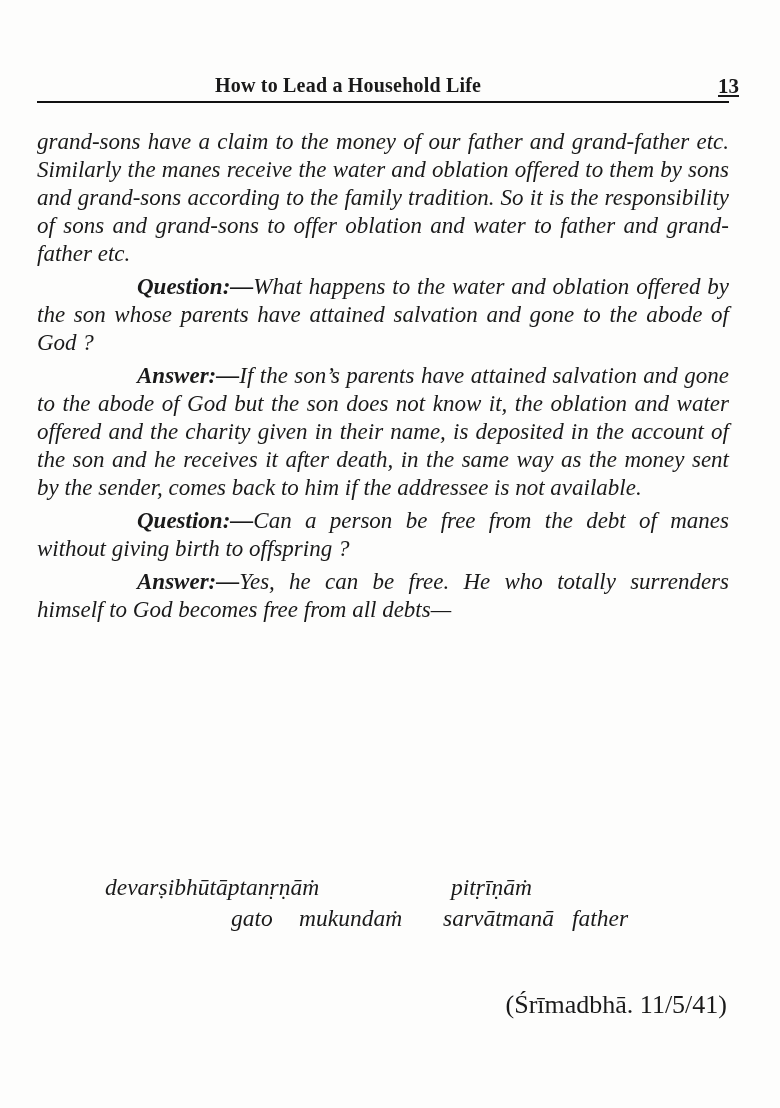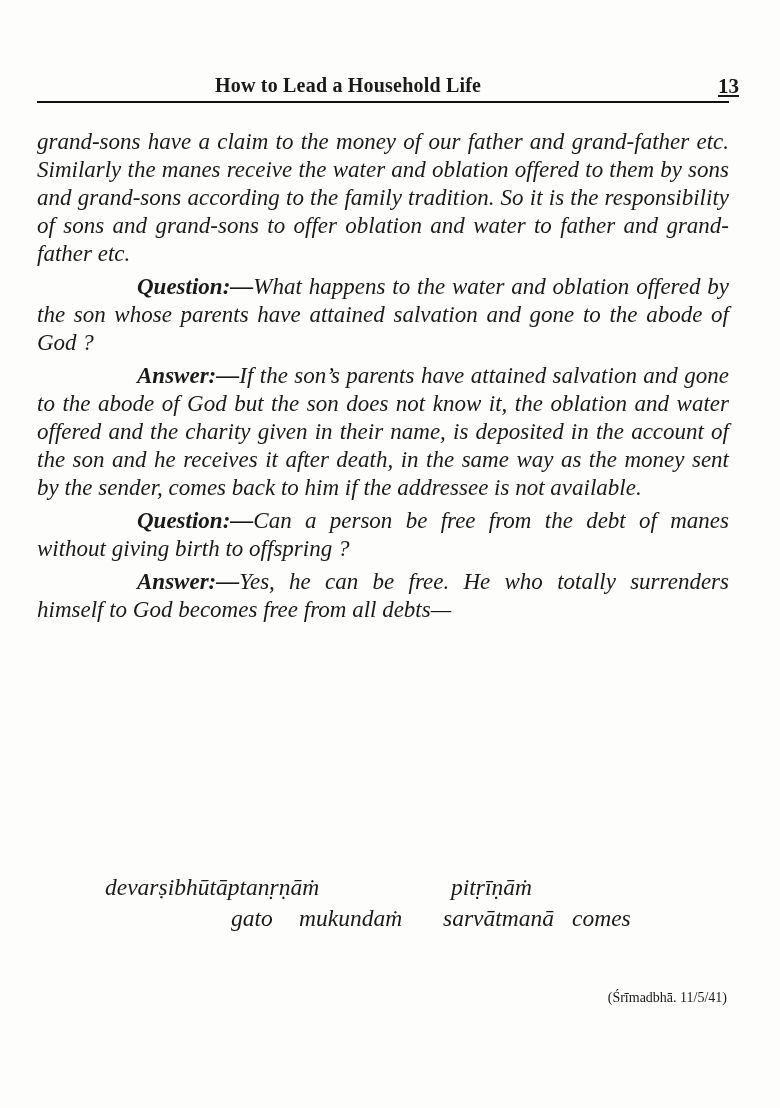--- a/index.html
+++ b/index.html
@@ -32,21 +32,21 @@
   .gap { margin-top: 5px !important; }
   .label { font-weight: bold; margin-left: 48px; }
   .verse {
     position: absolute; top: 872px; left: 0; width: 692px;
     font-style: italic; font-size: 23.5px; line-height: 30.5px;
   }
   .vline { position: relative; height: 30.5px; white-space: pre; }
   .vline span { position: absolute; top: 0; }
   .citation {
     position: absolute; top: 990px; right: 2px;
-    font-size: 14px;
+    font-size: 26px;
   }
 </style>
 </head>
 <body>
 
 <div class="page">
 
   <div class="running-head">
     <span class="running-title">How to Lead a Household Life</span>
     <span class="page-number">13</span>
@@ -67,19 +67,19 @@
 
   <div class="verse">
     <div class="vline">
       <span style="left:68px">devarṣibhūtāptanṛṇāṁ</span>
       <span style="left:414px">pitṛīṇāṁ</span>
     </div>
     <div class="vline">
       <span style="left:194px">gato</span>
       <span style="left:262px">mukundaṁ</span>
       <span style="left:406px">sarvātmanā</span>
-      <span style="left:535px">comes</span>
+      <span style="left:535px">father</span>
     </div>
   </div>
 
   <div class="citation">(Śrīmadbhā. 11/5/41)</div>
 
 </div>
 
 </body></html>

